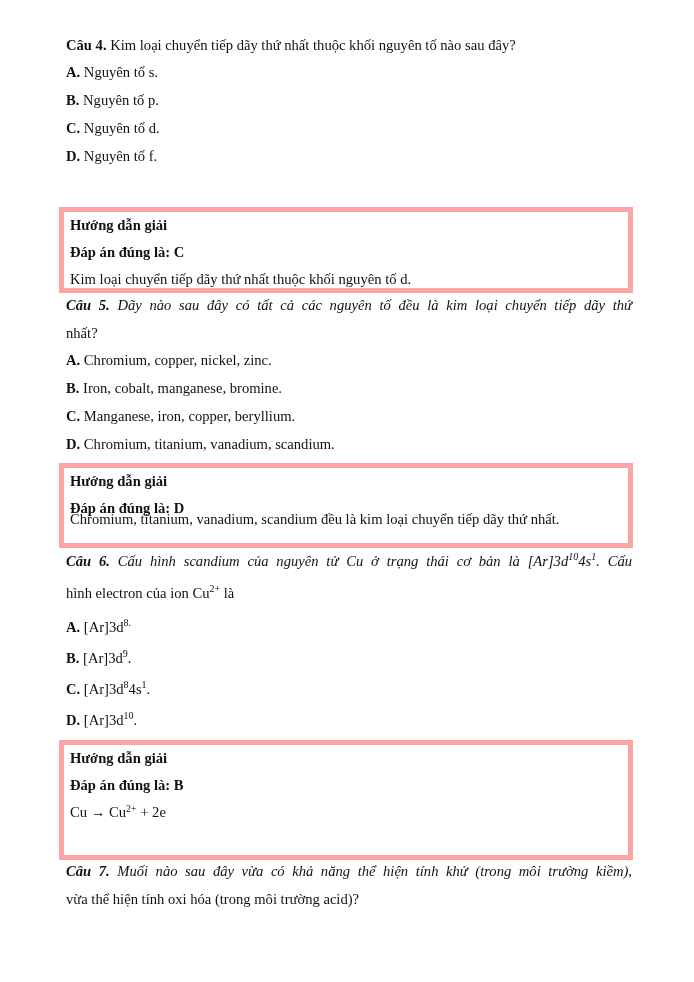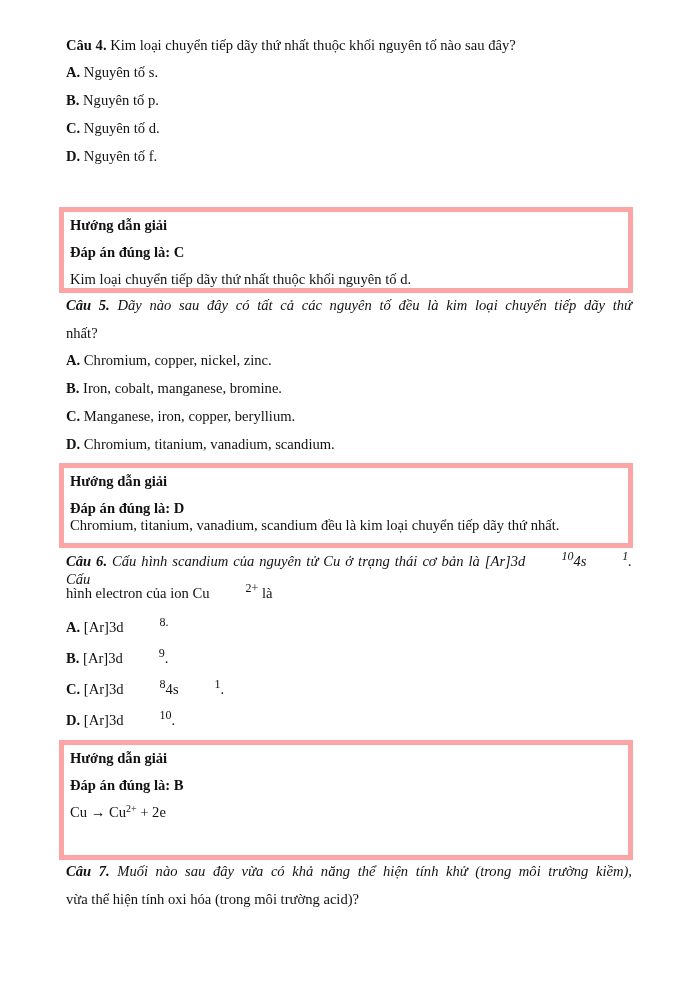--- a/index.html
+++ b/index.html
@@ -37,24 +37,23 @@
     b { font-weight: bold; }
     .box {
       position: absolute;
       left: 59px;
       width: 574px;
       border: 5px solid #fca5a5;
       box-sizing: border-box;
     }
     .box .line { left: 6px; }
     sup.s {
-      font-size: 12px;
+      font-size: 10px;
       vertical-align: 6px;
       line-height: 0;
-      margin-left: 36px;
     }
     sup.m {
       font-size: 10px;
       vertical-align: 5px;
       line-height: 0;
     }
   </style>
 </head>
 <body>
 
@@ -95,21 +94,21 @@
   <div class="line" style="top:407px">
     <b>C.</b><span> Manganese, iron, copper, beryllium.</span>
   </div>
   <div class="line" style="top:435px">
     <b>D.</b><span> Chromium, titanium, vanadium, scandium.</span>
   </div>
 
   <div class="box" style="top:463px;height:85px">
     <div class="line" style="top:4px"><b>Hướng dẫn giải</b></div>
     <div class="line" style="top:31px"><b>Đáp án đúng là: D</b></div>
-    <div class="line" style="top:48px">Chromium, titanium, vanadium, scandium đều là kim loại chuyển tiếp dãy thứ nhất.</div>
+    <div class="line" style="top:42px">Chromium, titanium, vanadium, scandium đều là kim loại chuyển tiếp dãy thứ nhất.</div>
   </div>
 
   <div class="line just" style="top:552px">
     <b>Câu 6.</b><span> Cấu hình scandium của nguyên tử Cu ở trạng thái cơ bản là [Ar]3d</span><sup class="s">10</sup><span>4s</span><sup class="s">1</sup><span>. Cấu</span>
   </div>
   <div class="line" style="top:584px">
     <span>hình electron của ion Cu</span><sup class="s">2+</sup><span> là</span>
   </div>
   <div class="line" style="top:618px">
     <b>A.</b><span> [Ar]3d</span><sup class="s">8.</sup>

